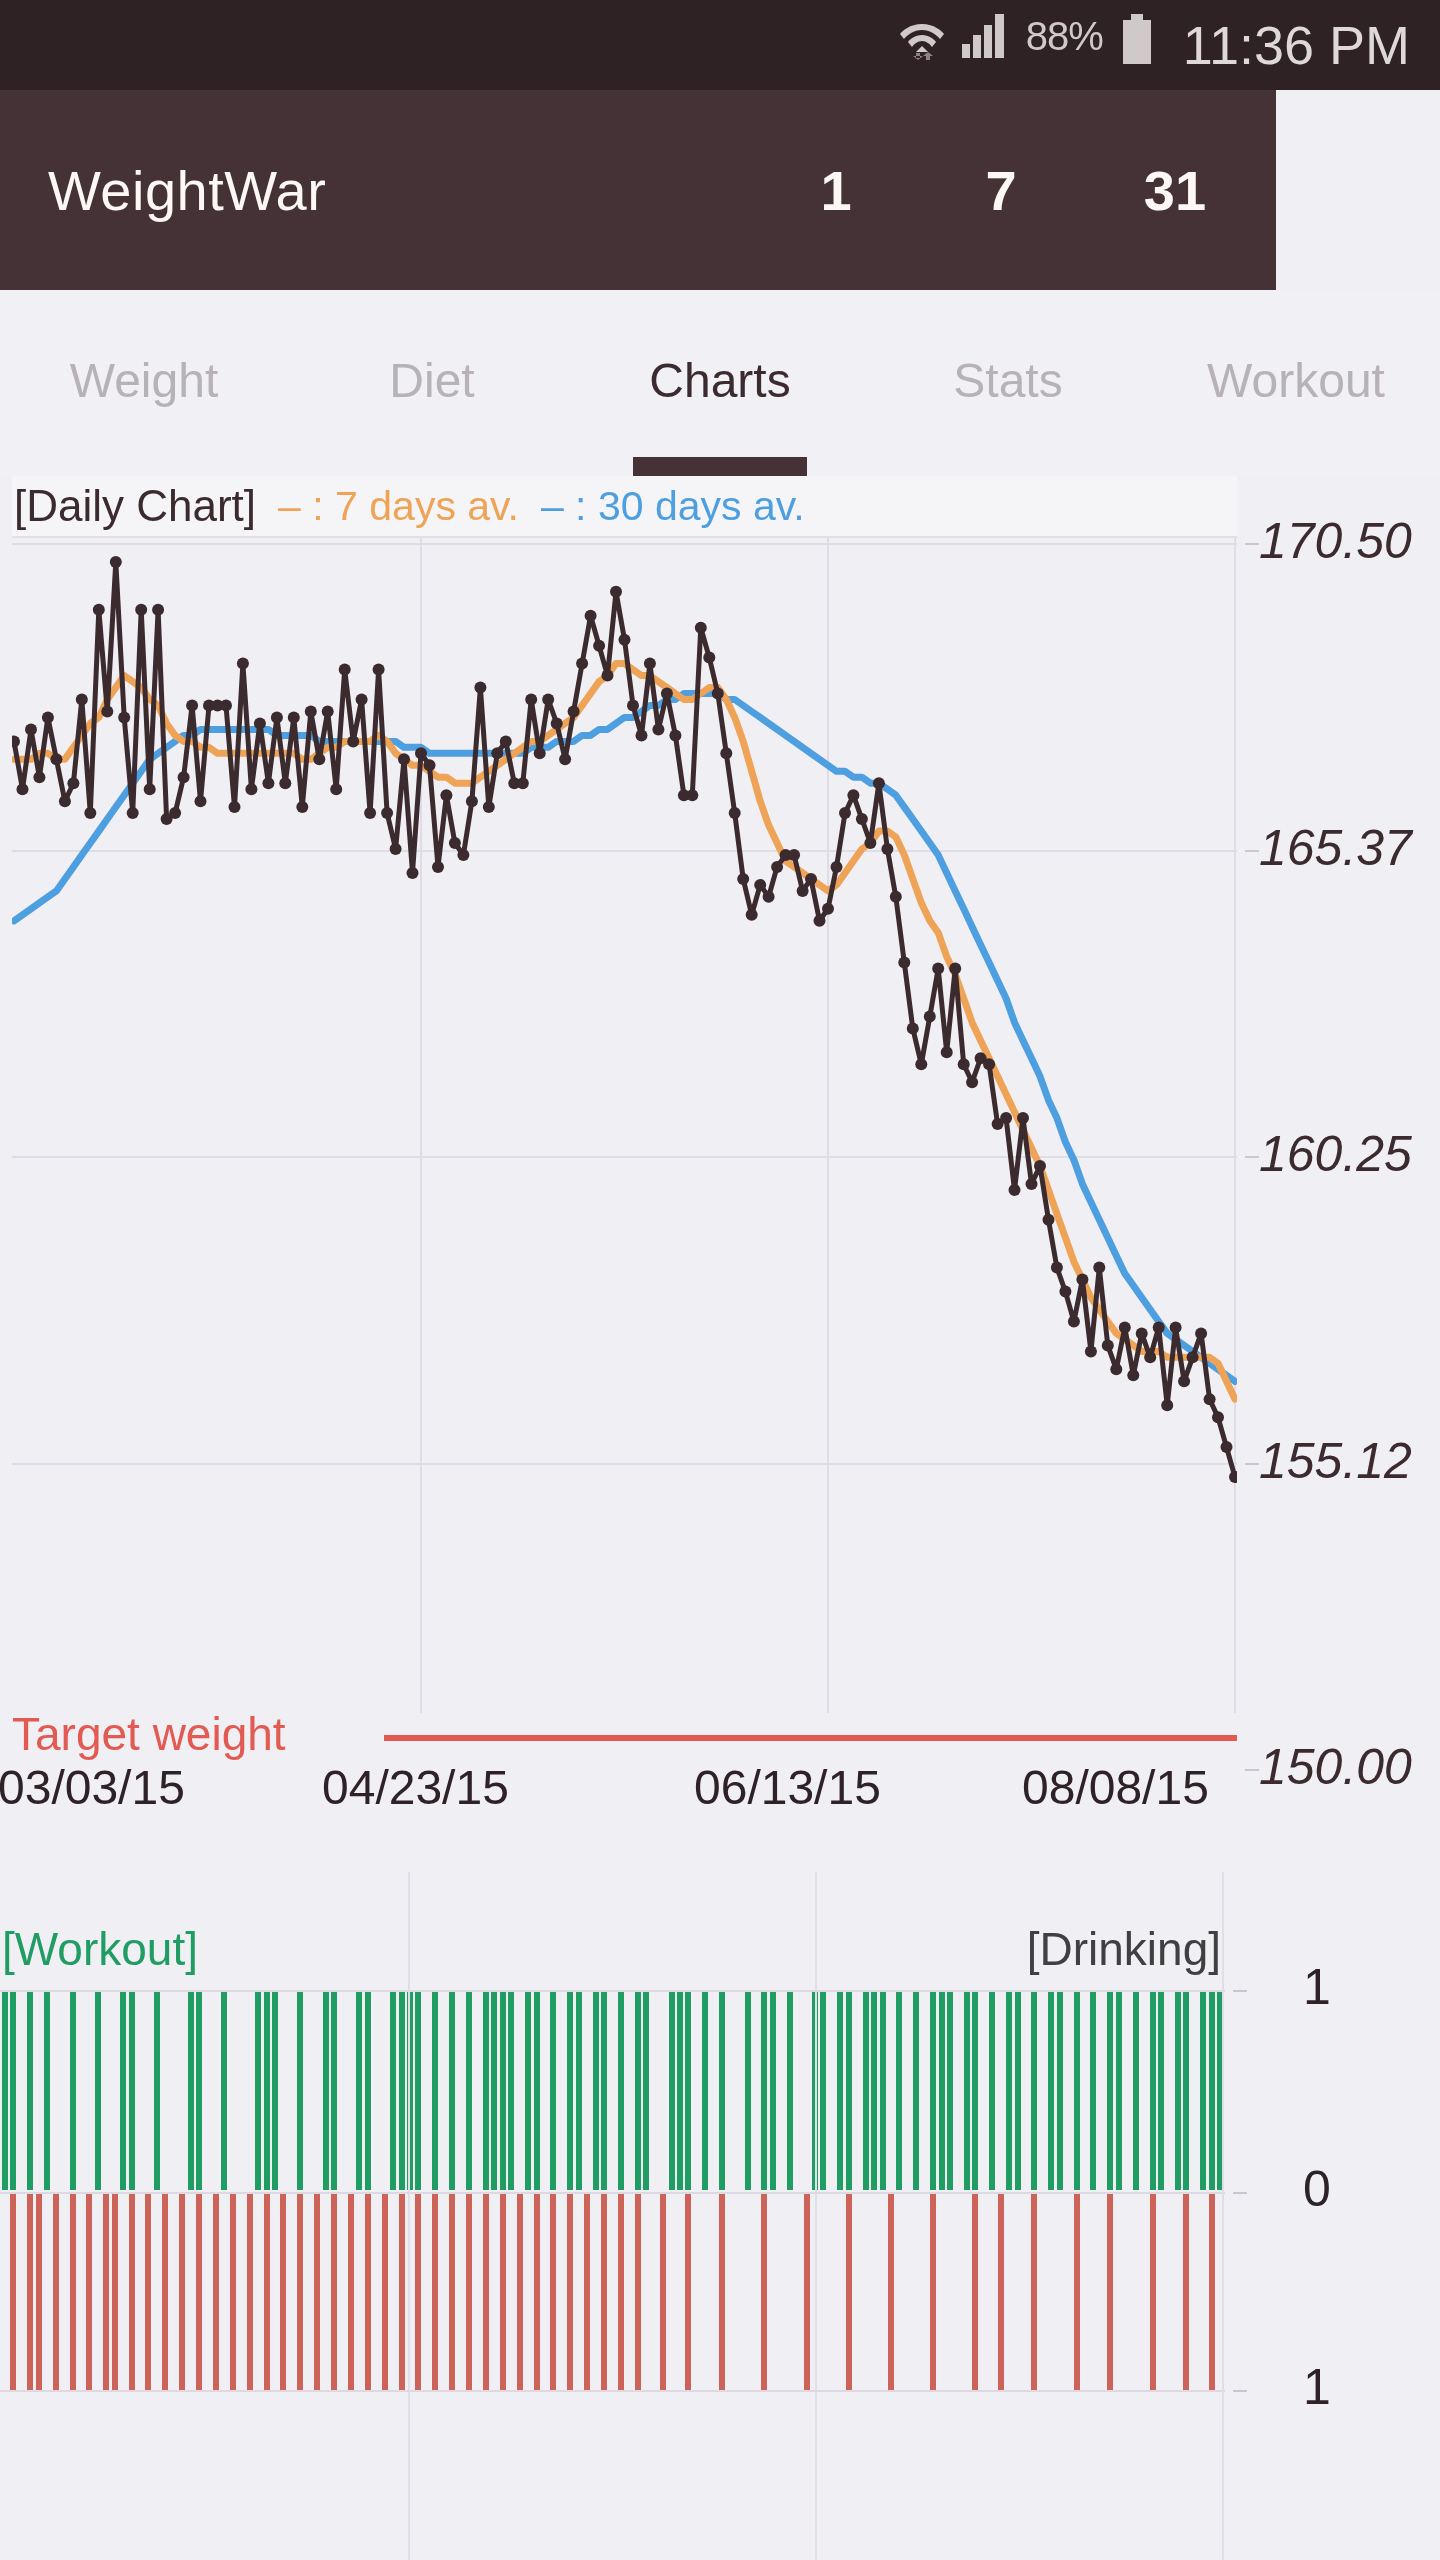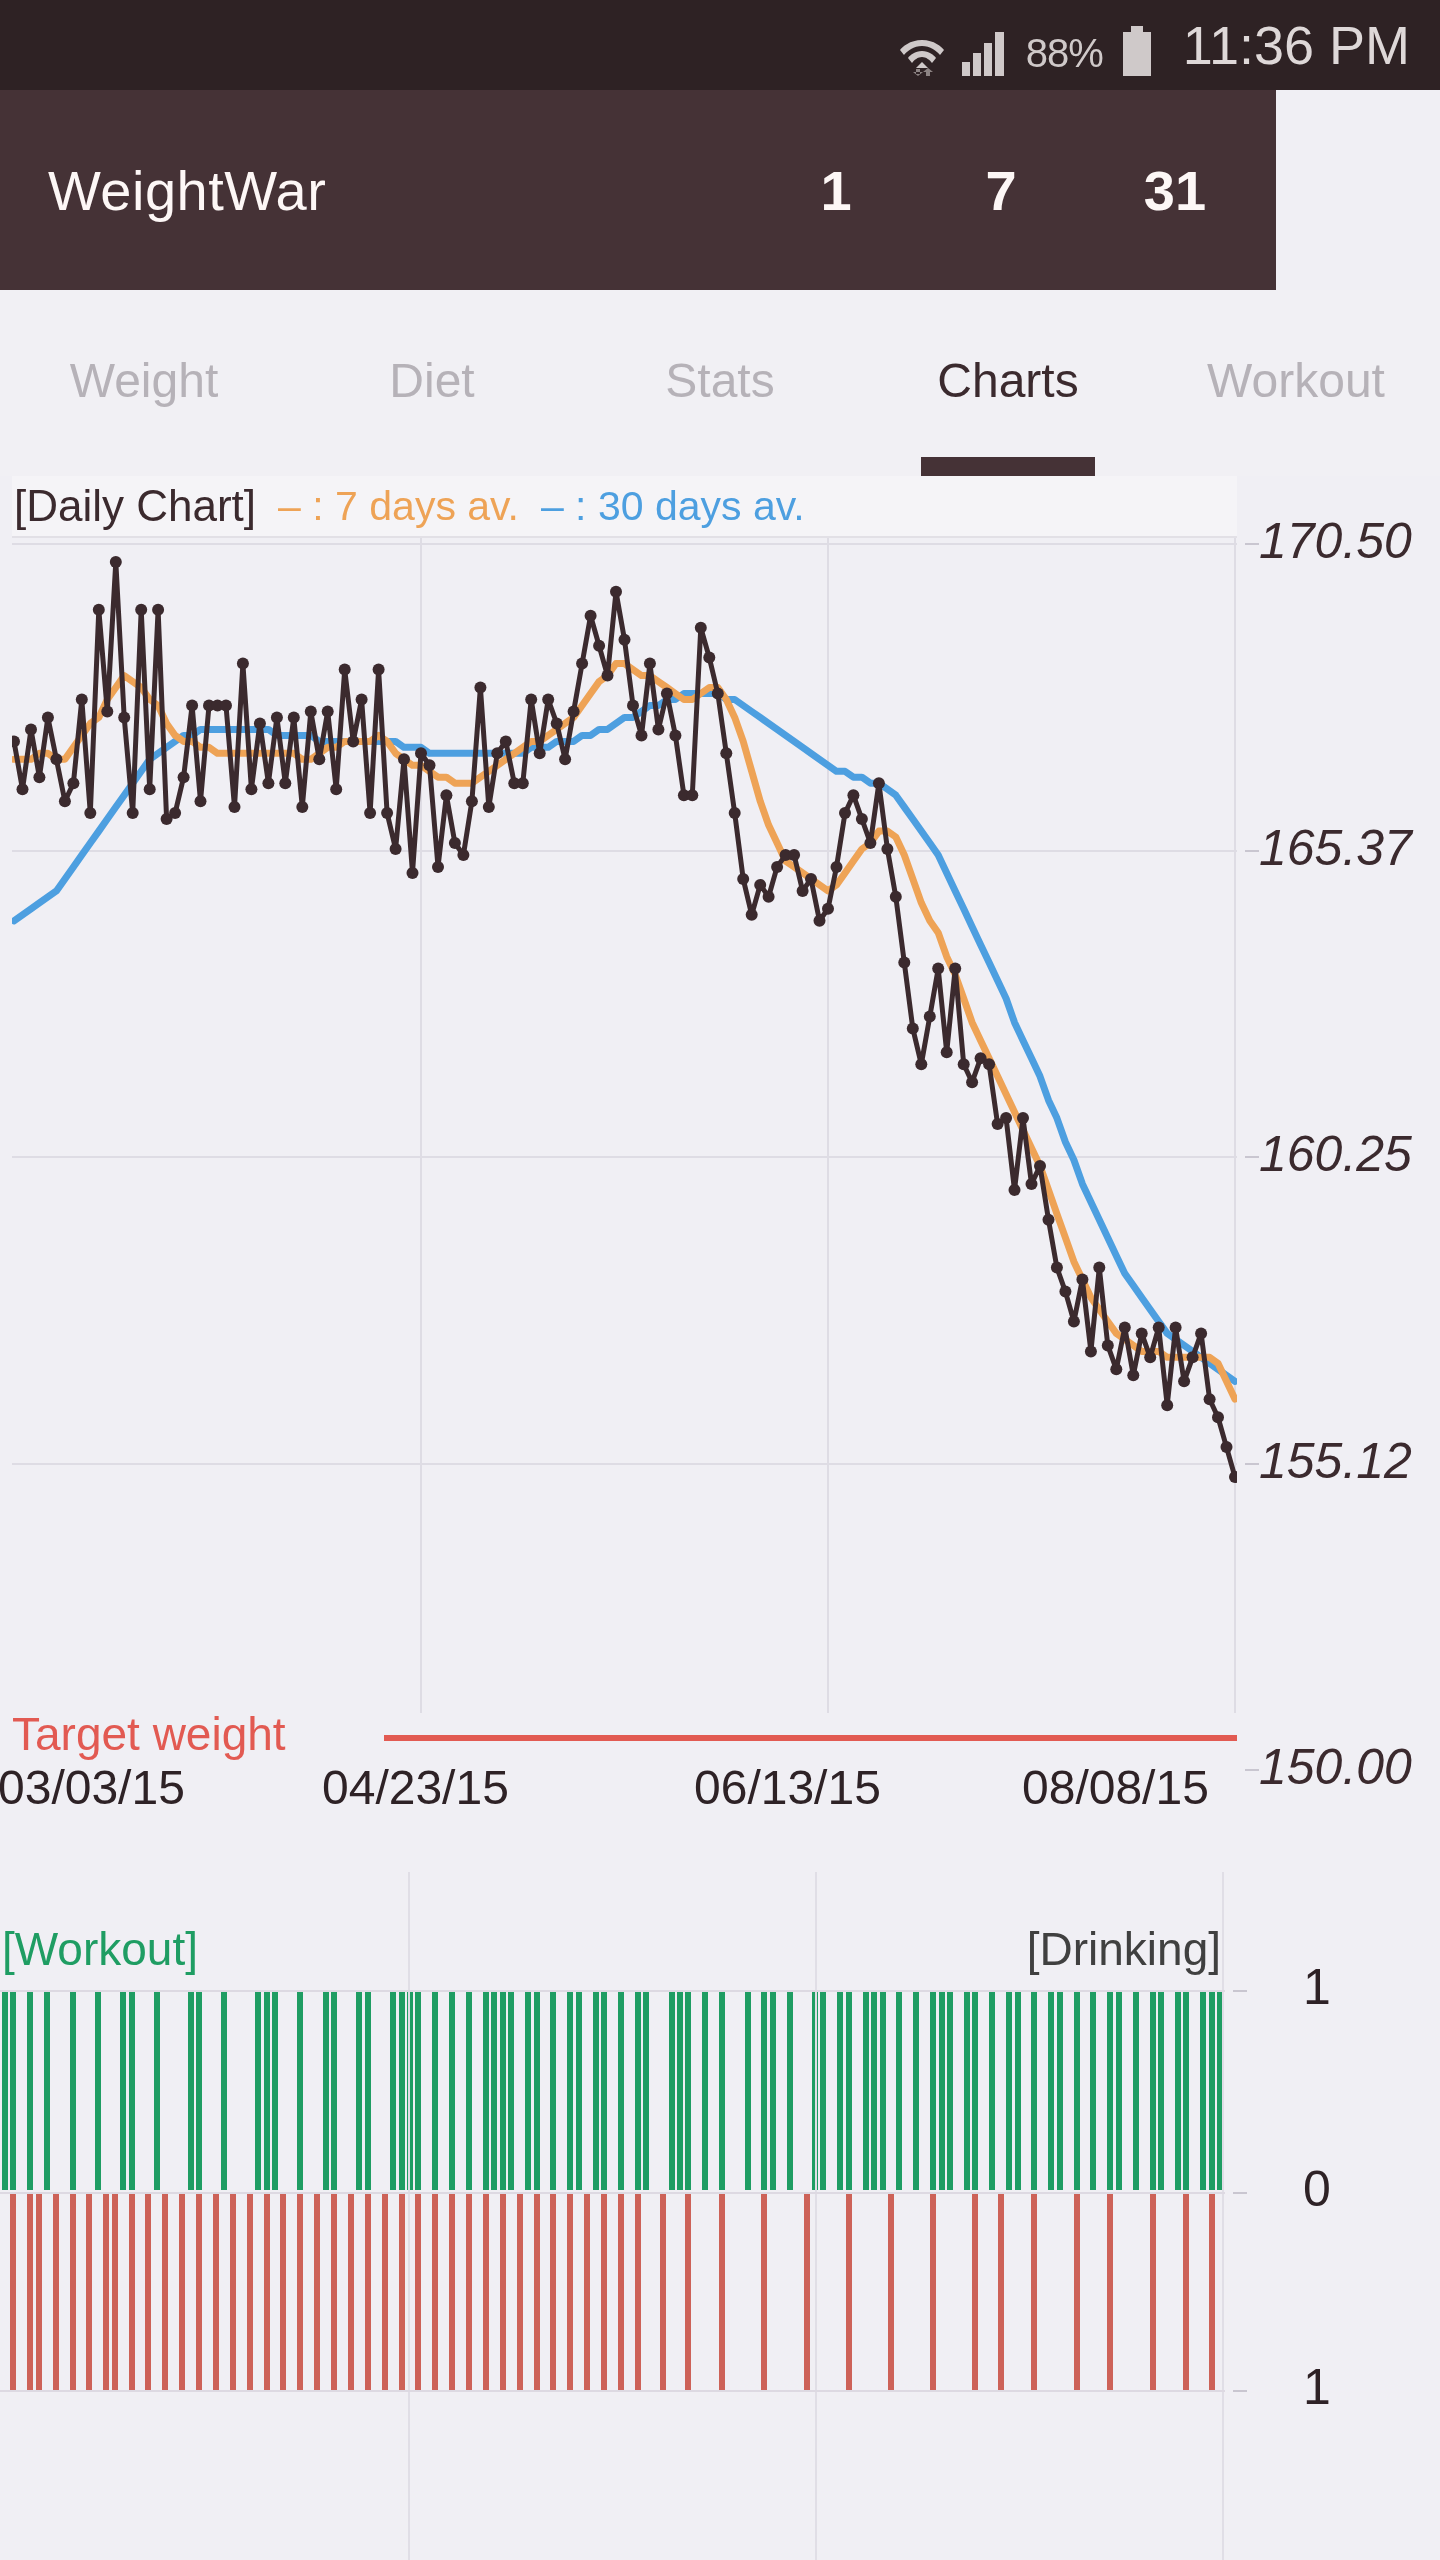--- a/index.html
+++ b/index.html
@@ -10,21 +10,21 @@
     overflow:hidden;
   }
   #app { position:relative; width:1440px; height:2560px; background:#f0eff4; }
 
   
   .statusbar {
     position:absolute; left:0; top:0; width:1440px; height:90px;
     background:#2e2224; display:flex; align-items:center;
     justify-content:flex-end; padding-right:30px;
   }
-  .sb-group { display:flex; align-items:flex-end; gap:18px; }
+  .sb-group { display:flex; align-items:flex-start; gap:18px; }
   .sb-wifi { position:relative; width:44px; height:46px; }
   .sb-wifi svg { display:block; }
   .sb-signal { width:46px; height:44px; position:relative; }
   .sb-signal i {
     position:absolute; bottom:0; background:#cfc9c9; display:block;
   }
   .sb-signal i:nth-child(1){ left:0;  width:8px;  height:14px; }
   .sb-signal i:nth-child(2){ left:11px;width:8px;  height:23px; }
   .sb-signal i:nth-child(3){ left:22px;width:8px;  height:33px; }
   .sb-signal i:nth-child(4){ left:33px;width:9px;  height:44px; }
@@ -177,26 +177,26 @@
     </div>
   </div>
 
   <div class="tabbar">
     <div class="tab t0">
       <span>Weight</span>
     </div>
     <div class="tab t1">
       <span>Diet</span>
     </div>
-    <div class="tab t2">
-      <span>Stats</span>
-    </div>
     <div class="tab t3 active">
       <span>Charts</span>
       <span class="underline"></span>
+    </div>
+    <div class="tab t2">
+      <span>Stats</span>
     </div>
     <div class="tab t4">
       <span>Workout</span>
     </div>
   </div>
 
   <div class="chartwrap">
 
     <div class="legendband">
       <span class="lg-title">[Daily Chart]</span>

